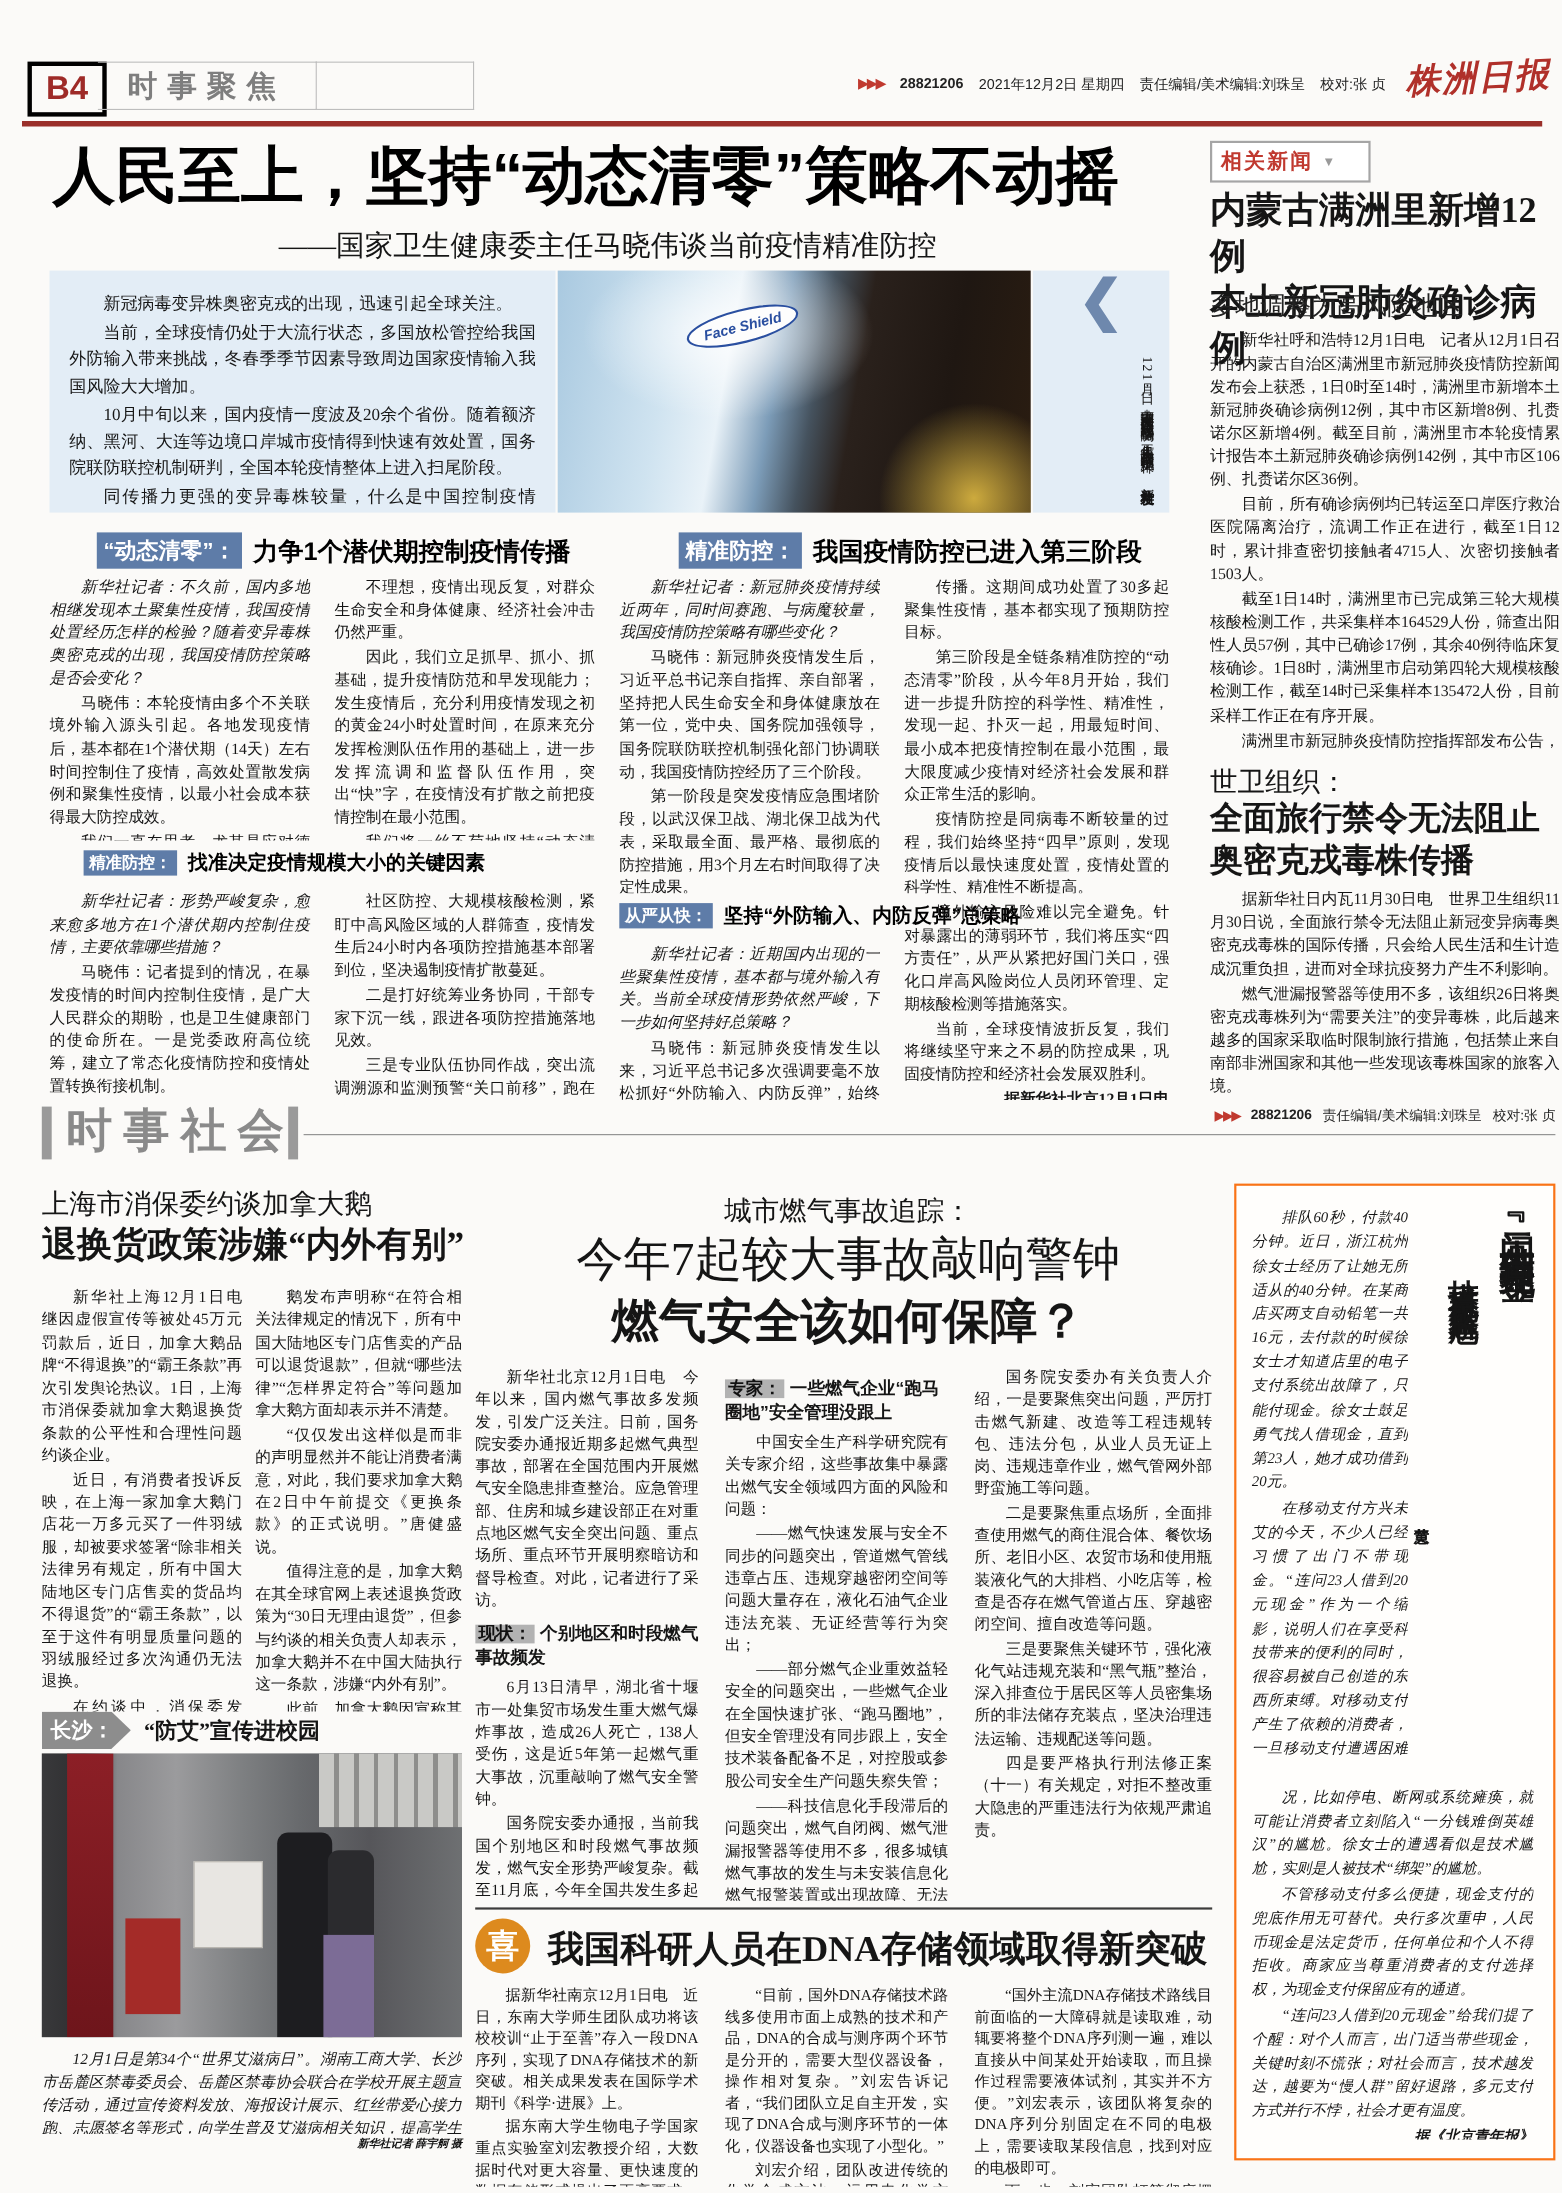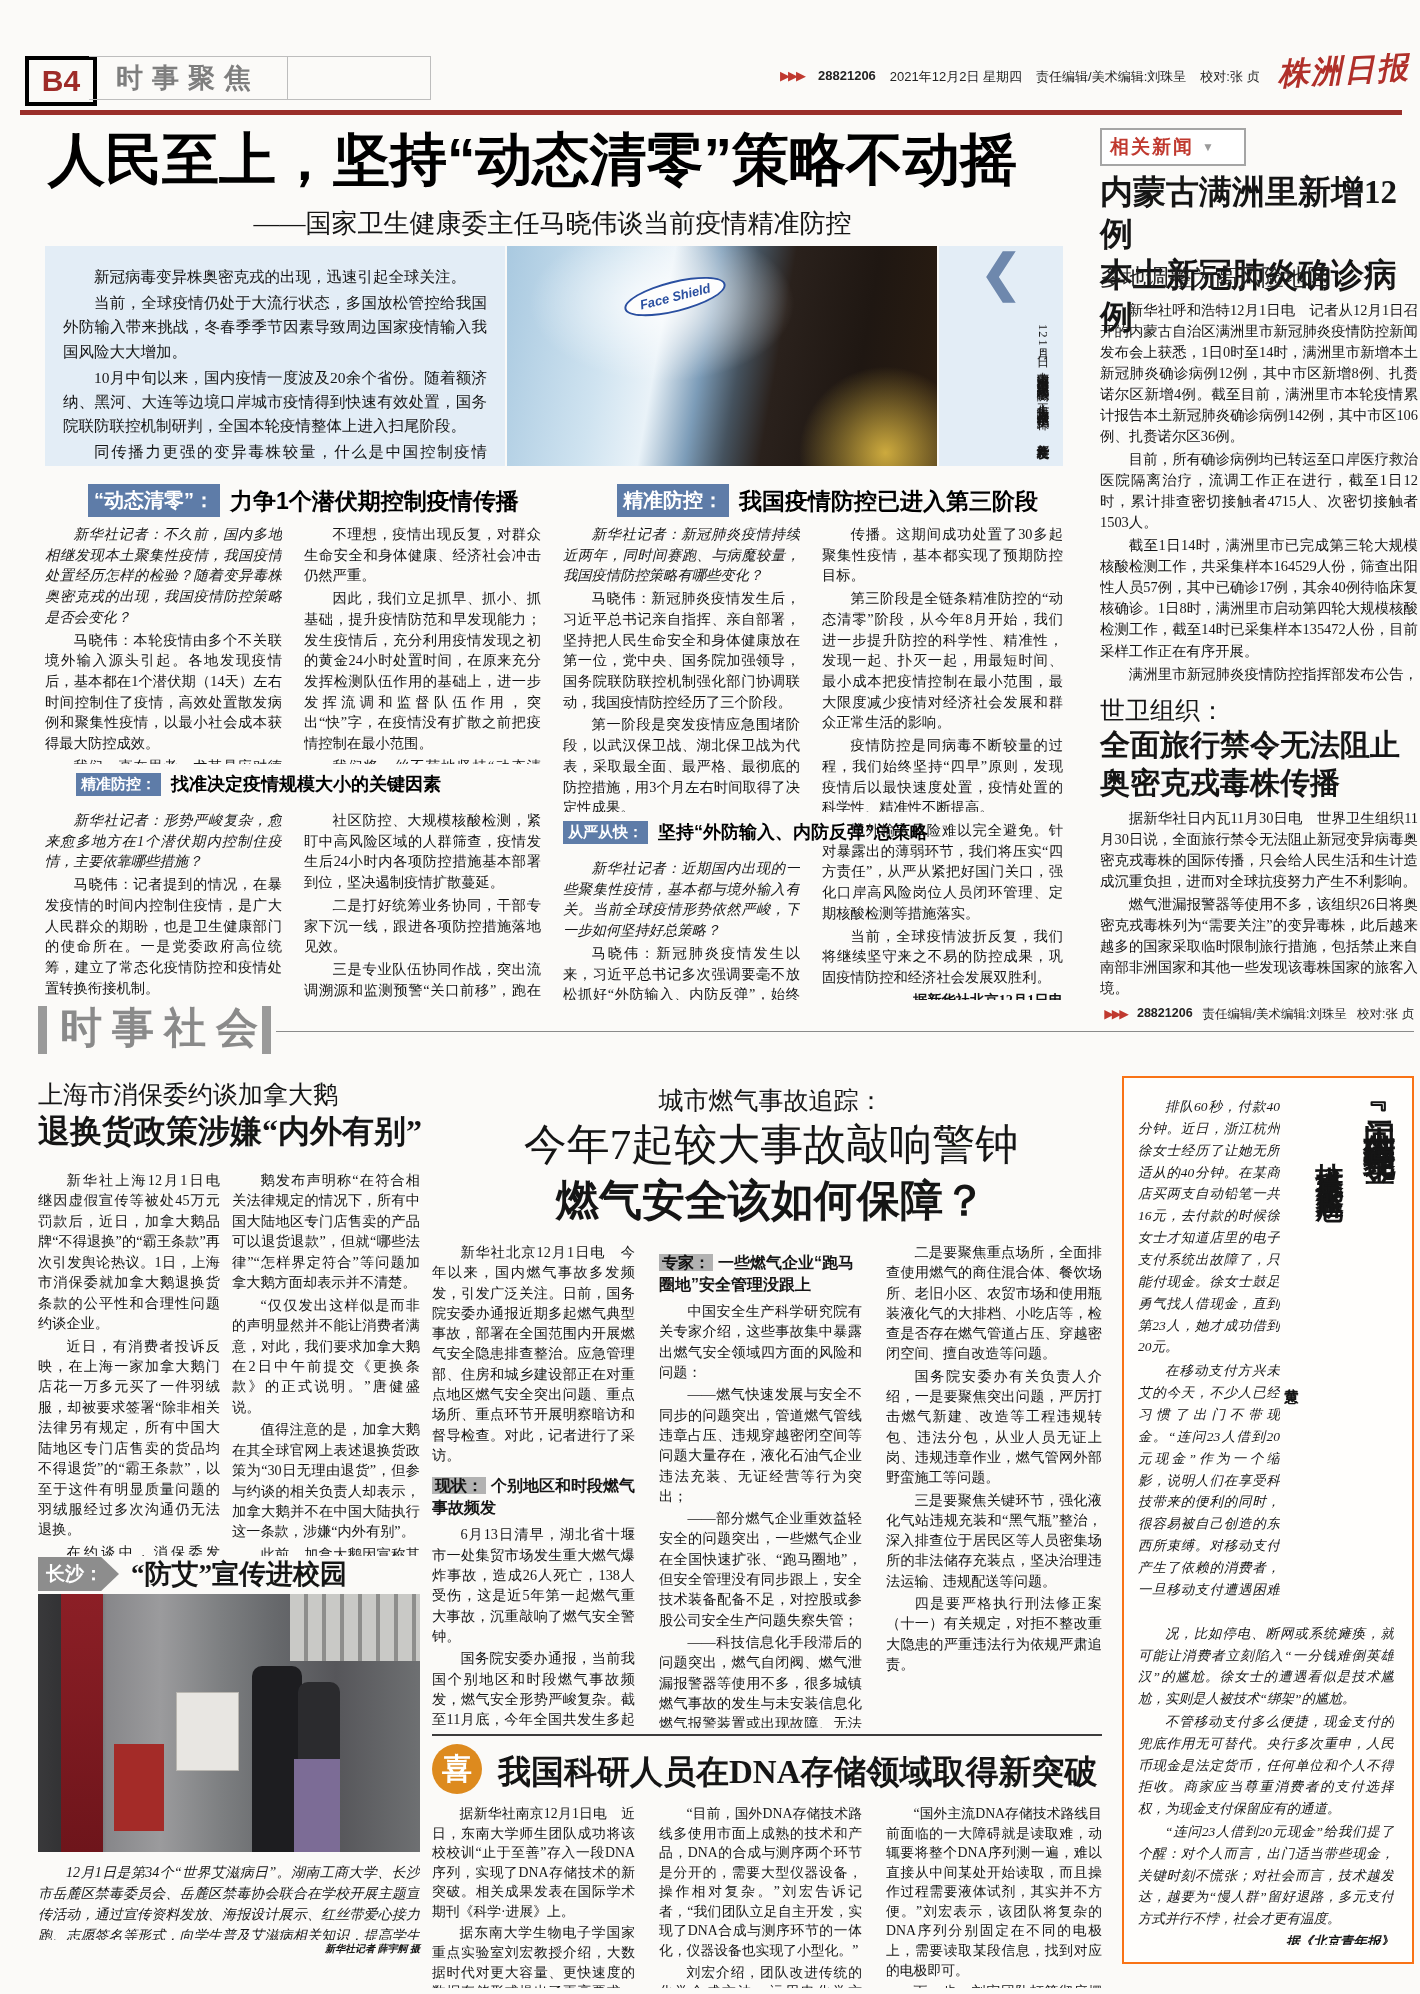--- a/index.html
+++ b/index.html
@@ -78,21 +78,21 @@
   #g-kicker{left:38px;top:1078px;font-size:25px;}
   #g-h{left:38px;top:1110px;width:384px;font-weight:bold;font-size:32px;}
   .gcol{position:absolute;top:1170px;height:386px;font-size:14.2px;line-height:1.44;overflow:hidden;}
   #g-colA{left:38px;width:182px;}
   #g-colB{left:232px;width:188px;}
   
   #aids-row{left:38px;top:1556px;display:flex;gap:12px;align-items:center;}
   .aids-tag{background:#8d8d8d;color:#fff;font-family:"Liberation Sans",sans-serif;font-weight:bold;
             font-size:19px;padding:4px 16px 4px 8px;
             clip-path:polygon(0 0,78% 0,100% 50%,78% 100%,0 100%);}
-  .aids-h{font-weight:bold;font-size:27px;}
+  .aids-h{font-weight:bold;font-size:20px;}
   #aids-photo{left:38px;top:1594px;width:382px;height:258px;overflow:hidden;
     background:linear-gradient(90deg,#39393b 0%,#2e2e30 10%,#87878a 18%,#9b9b9d 32%,#7d7f81 48%,#67696c 62%,#56565a 78%,#6e7072 100%);}
   .aph-red1{position:absolute;left:6%;top:0;width:11%;height:100%;
             background:linear-gradient(#8c1f26,#6e151b);}
   .aph-red2{position:absolute;left:20%;bottom:8%;width:13%;height:34%;background:#a42b28;}
   .aph-sky{position:absolute;right:0;top:0;width:34%;height:26%;
            background:repeating-linear-gradient(90deg,#c9c9c6 0 14px,#8e8e8c 14px 18px);}
   .aph-p1{position:absolute;left:56%;top:28%;width:13%;height:72%;background:#1d1d20;border-radius:10px 10px 0 0;}
   .aph-p2{position:absolute;left:68%;top:34%;width:11%;height:66%;background:#2b2b2e;border-radius:10px 10px 0 0;}
   .aph-p3{position:absolute;left:67%;top:64%;width:12%;height:36%;background:#7c6c96;}
@@ -301,22 +301,22 @@
     <p class="para">国务院安委办通报，当前我国个别地区和时段燃气事故频发，燃气安全形势严峻复杂。截至11月底，今年全国共发生多起燃气事故。10月21日，辽宁沈阳一饭店发生燃气爆炸事故；10月24日，辽宁大连一居民楼发生燃气爆炸，这些事故造成多人死伤。</p>
   </div>
 <div class="gascol txt" id="gas-c2">
     <p class="para coltag"><span class="ptag">专家：</span>一些燃气企业“跑马圈地”安全管理没跟上</p>
     <p class="para">中国安全生产科学研究院有关专家介绍，这些事故集中暴露出燃气安全领域四方面的风险和问题：</p>
     <p class="para">——燃气快速发展与安全不同步的问题突出，管道燃气管线违章占压、违规穿越密闭空间等问题大量存在，液化石油气企业违法充装、无证经营等行为突出；</p>
     <p class="para">——部分燃气企业重效益轻安全的问题突出，一些燃气企业在全国快速扩张、“跑马圈地”，但安全管理没有同步跟上，安全技术装备配备不足，对控股或参股公司安全生产问题失察失管；</p>
     <p class="para">——科技信息化手段滞后的问题突出，燃气自闭阀、燃气泄漏报警器等使用不多，很多城镇燃气事故的发生与未安装信息化燃气报警装置或出现故障、无法提前感知重大风险等有关。</p>
   </div>
 <div class="gascol txt" id="gas-c3">
+    <p class="para">国务院安委办有关负责人介绍，一是要聚焦突出问题，严厉打击燃气新建、改造等工程违规转包、违法分包，从业人员无证上岗、违规违章作业，燃气管网外部野蛮施工等问题。</p>
     <p class="para">二是要聚焦重点场所，全面排查使用燃气的商住混合体、餐饮场所、老旧小区、农贸市场和使用瓶装液化气的大排档、小吃店等，检查是否存在燃气管道占压、穿越密闭空间、擅自改造等问题。</p>
-    <p class="para">国务院安委办有关负责人介绍，一是要聚焦突出问题，严厉打击燃气新建、改造等工程违规转包、违法分包，从业人员无证上岗、违规违章作业，燃气管网外部野蛮施工等问题。</p>
     <p class="para">三是要聚焦关键环节，强化液化气站违规充装和“黑气瓶”整治，深入排查位于居民区等人员密集场所的非法储存充装点，坚决治理违法运输、违规配送等问题。</p>
     <p class="para">四是要严格执行刑法修正案（十一）有关规定，对拒不整改重大隐患的严重违法行为依规严肃追责。</p>
   </div>
 
 <div class="abs" id="dna-line"></div>
 <div class="abs" id="dna-badge">喜</div>
 <div class="abs" id="dna-h">我国科研人员在DNA存储领域取得新突破</div>
 <div class="dnacol txt" id="dna-c1">
     <p class="para">据新华社南京12月1日电　近日，东南大学师生团队成功将该校校训“止于至善”存入一段DNA序列，实现了DNA存储技术的新突破。相关成果发表在国际学术期刊《科学·进展》上。</p>
     <p class="para">据东南大学生物电子学国家重点实验室刘宏教授介绍，大数据时代对更大容量、更快速度的数据存储形式提出了更高要求，DNA存储技术就是将生物DNA分子进行编码，从而在DNA序列上存储信息。</p>

